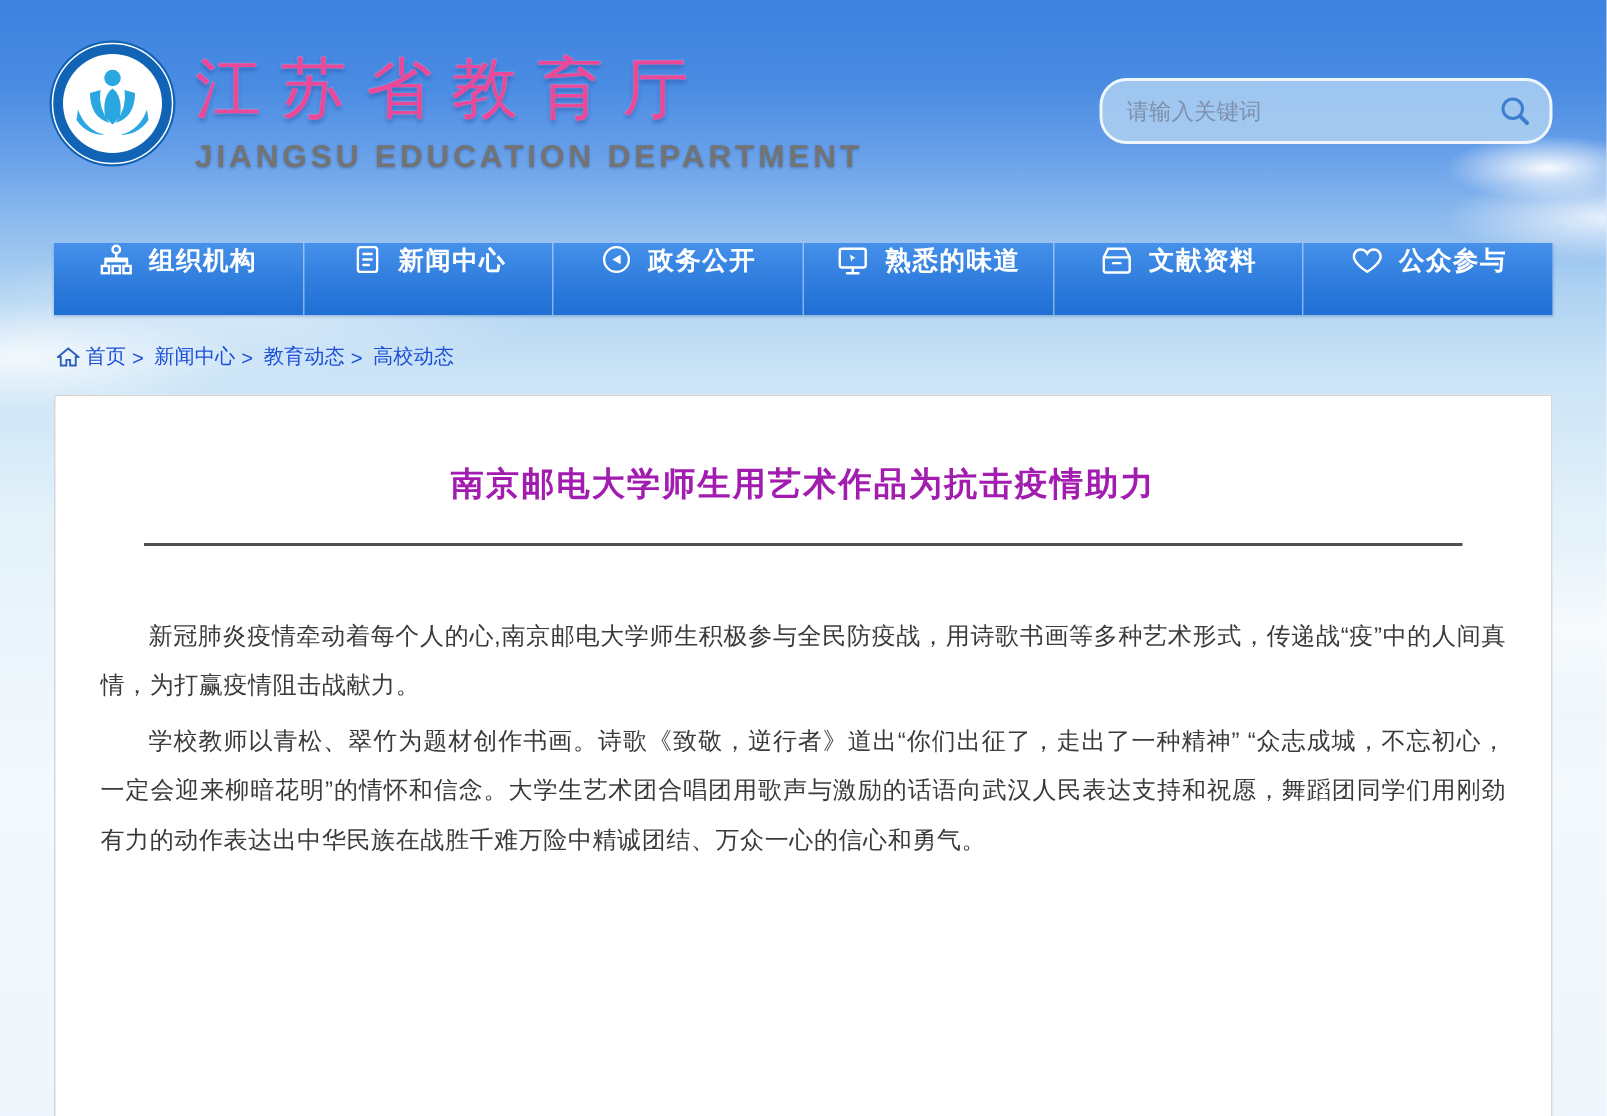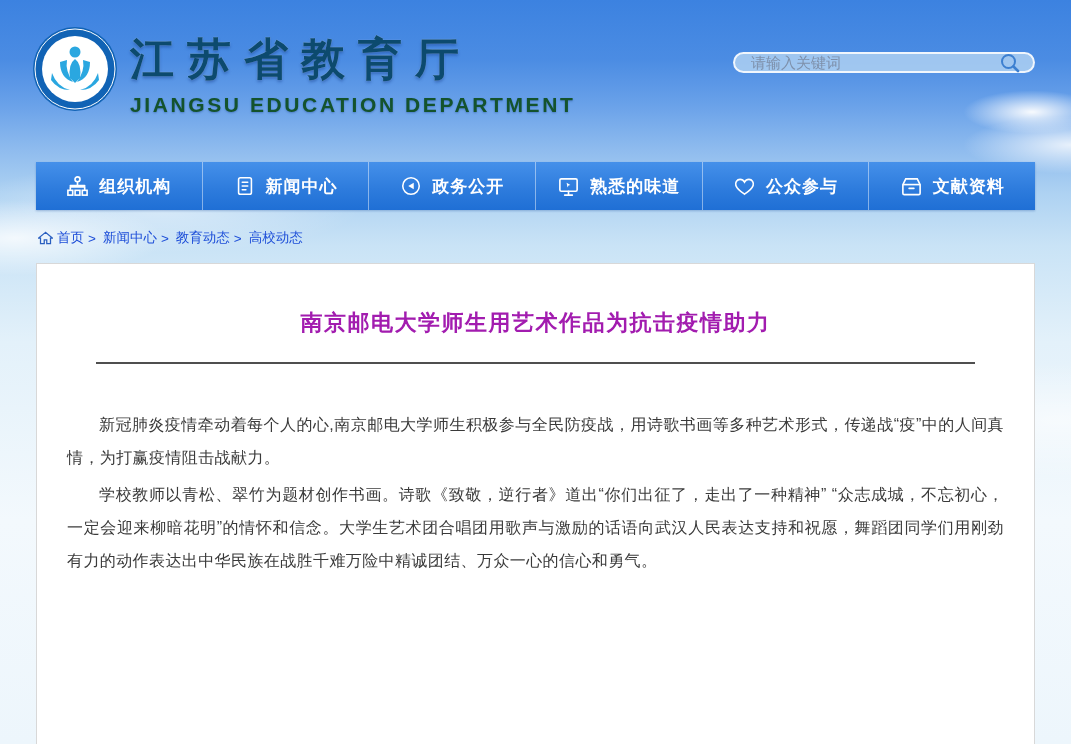--- a/index.html
+++ b/index.html
@@ -13,49 +13,49 @@
       radial-gradient(ellipse 210px 52px at 15px 238px, rgba(255,255,255,.8), rgba(255,255,255,0) 72%),
       radial-gradient(ellipse 280px 62px at 160px 208px, rgba(255,255,255,.45), rgba(255,255,255,0) 72%),
       radial-gradient(ellipse 320px 80px at 1060px 420px, rgba(255,255,255,.6), rgba(255,255,255,0) 72%),
       linear-gradient(180deg,#3c82e0 0%,#4b8ce3 8%,#69a1e9 14%,#8ebbee 20%,#aed2f2 26%,#c9e3f6 33%,#e3f1fa 46%,#f3f9fd 70%,#edf6fc 100%);
   }
 
   
   .logo-wrap { position:absolute; left:32px; top:26px; width:86px; height:86px; cursor:pointer; }
   .site-title-block { position:absolute; left:130px; top:30px; }
   .site-title {
-    color:#0c4a6e; font-size:44px; font-weight:bold; letter-spacing:13px;
+    color:#ec4899; font-size:44px; font-weight:normal; letter-spacing:13px;
     text-shadow:0 2px 3px rgba(10,50,130,.4), 0 0 1px rgba(255,255,255,.6);
     white-space:nowrap;
   }
   .site-subtitle {
-    color:#14532d; font-size:21px; font-weight:bold; letter-spacing:2.6px;
+    color:#737373; font-size:21px; font-weight:bold; letter-spacing:2.6px;
     margin-top:4px; text-shadow:0 1px 2px rgba(10,50,130,.35); white-space:nowrap;
   }
   .search-box {
-    position:absolute; right:36px; top:52px; width:302px; height:21px;
+    position:absolute; right:36px; top:52px; width:302px; height:44px;
     border:2px solid rgba(255,255,255,.85); border-radius:18px;
     background:rgba(180,212,243,.8);
     display:flex; align-items:center; padding:0 12px 0 16px;
   }
   .search-box input {
     flex:1; border:none; outline:none; background:transparent;
     font-size:15px; color:#2c4a77; font-family:inherit;
   }
   .search-box input::placeholder { color:#7e90aa; }
   .search-btn { background:none; border:none; cursor:pointer; display:flex; align-items:center; }
 
   
   .navbar {
     position:absolute; left:36px; top:162px; width:999px; height:48px;
     display:flex; background:linear-gradient(180deg,#4590ea 0%,#2e7cdd 55%,#1f6fd5 100%);
     box-shadow:0 1px 2px rgba(20,70,150,.3);
   }
   .nav-item {
-    flex:1; display:flex; align-items:center; justify-content:center; gap:10px;
+    flex:1; display:flex; justify-content:center; gap:10px;
     color:#fff; font-size:17px; font-weight:bold; cursor:pointer; position:relative;
     letter-spacing:1px;
   }
   .nav-item + .nav-item { border-left:1px solid rgba(255,255,255,.45); }
   .nav-item svg { display:block; }
 
   
   .breadcrumb {
     position:absolute; left:38px; top:229px; display:flex; align-items:center;
     font-size:13.5px; color:#1d4ed8; gap:4px;
@@ -142,31 +142,31 @@
   <div class="nav-item">
     <svg width="23" height="23" viewBox="0 0 24 24" fill="none" stroke="#fff" stroke-width="1.7">
       <rect x="3" y="4" width="18" height="13" rx="1.5"></rect>
       <path d="M12 17v3M8 21h8" stroke-linecap="round"></path>
       <path d="M10 8l4 2.5-2 .5-1 2z" fill="#fff" stroke="none"></path>
     </svg>
     <span>熟悉的味道</span>
   </div>
   <div class="nav-item">
     <svg width="23" height="23" viewBox="0 0 24 24" fill="none" stroke="#fff" stroke-width="1.7">
-      <path d="M12 20s-7.5-4.8-9-9c-1-3 1-6.5 4.4-6.5 2.3 0 3.8 1.4 4.6 2.8.8-1.4 2.3-2.8 4.6-2.8C20 4.5 22 8 21 11c-1.5 4.2-9 9-9 9z"></path>
-    </svg>
-    <span>公众参与</span>
-  </div>
-  <div class="nav-item">
-    <svg width="23" height="23" viewBox="0 0 24 24" fill="none" stroke="#fff" stroke-width="1.7">
       <path d="M6 4h12l3 6v9a1.5 1.5 0 0 1-1.5 1.5h-15A1.5 1.5 0 0 1 3 19v-9z"></path>
       <path d="M3 10h18"></path>
       <path d="M9.5 14h5" stroke-linecap="round"></path>
     </svg>
     <span>文献资料</span>
+  </div>
+  <div class="nav-item">
+    <svg width="23" height="23" viewBox="0 0 24 24" fill="none" stroke="#fff" stroke-width="1.7">
+      <path d="M12 20s-7.5-4.8-9-9c-1-3 1-6.5 4.4-6.5 2.3 0 3.8 1.4 4.6 2.8.8-1.4 2.3-2.8 4.6-2.8C20 4.5 22 8 21 11c-1.5 4.2-9 9-9 9z"></path>
+    </svg>
+    <span>公众参与</span>
   </div>
 </div>
 
 <div class="breadcrumb">
   <svg width="15" height="14" viewBox="0 0 24 22">
     <path d="M12 2L1 11h3v9h6v-6h4v6h6v-9h3z" fill="none" stroke="#2a5fc0" stroke-width="2"></path>
   </svg>
   <span class="crumb">首页</span>
   <span class="sep">&gt;</span>
   <span class="crumb">新闻中心</span>

